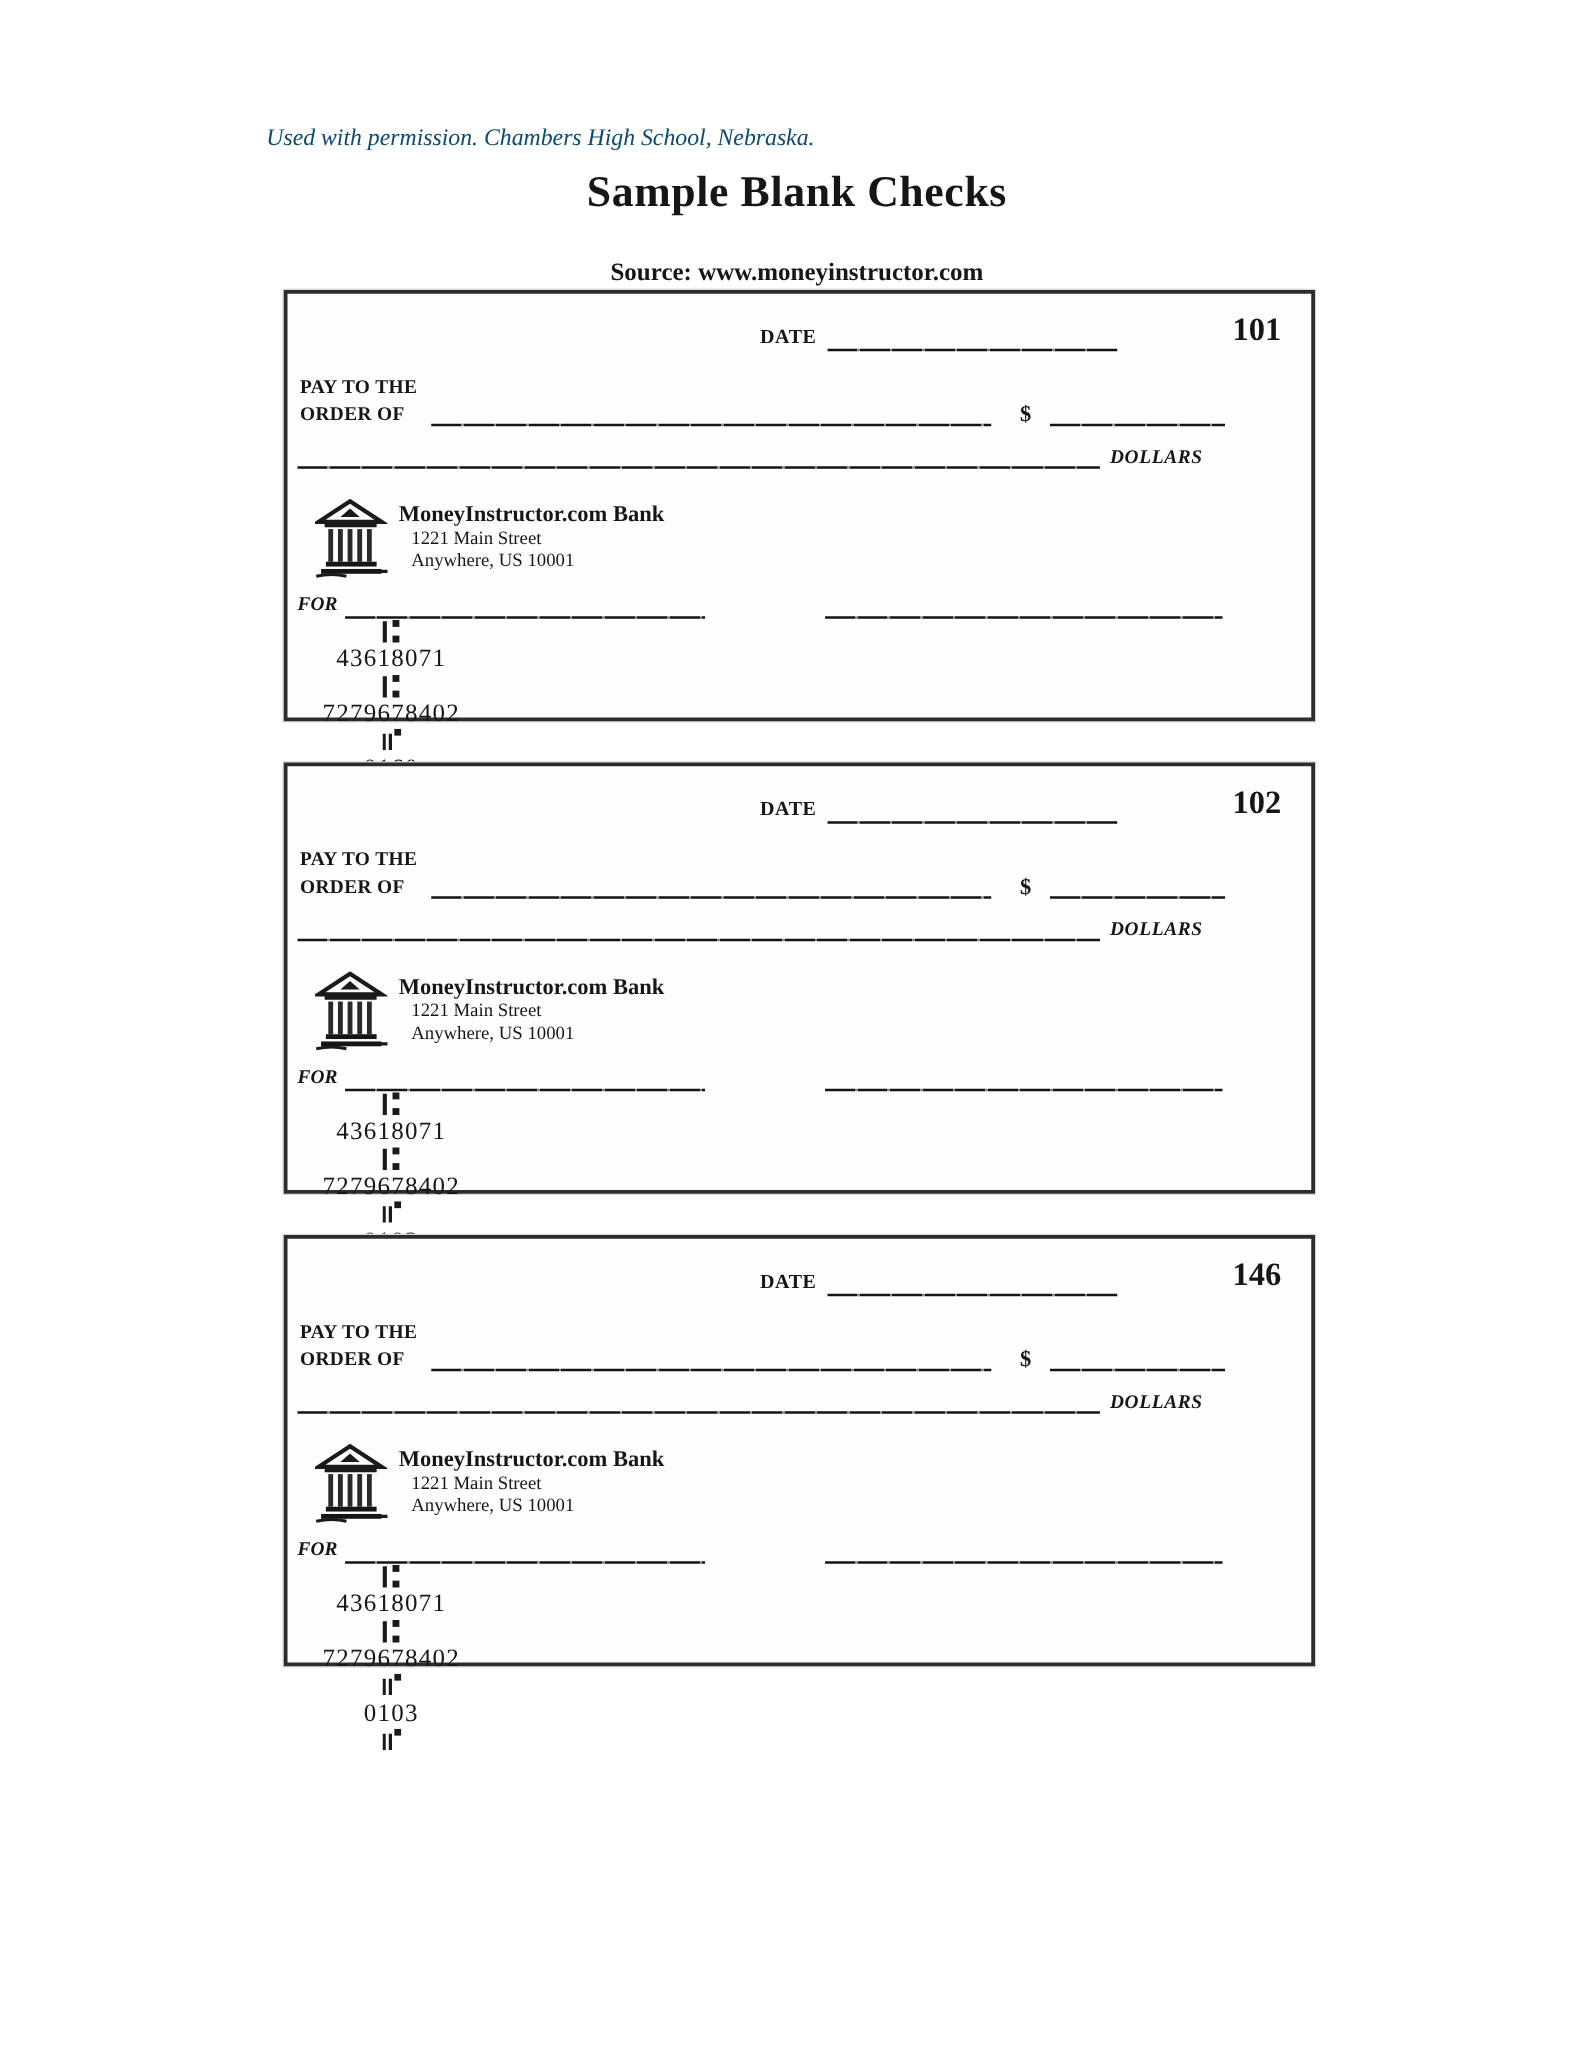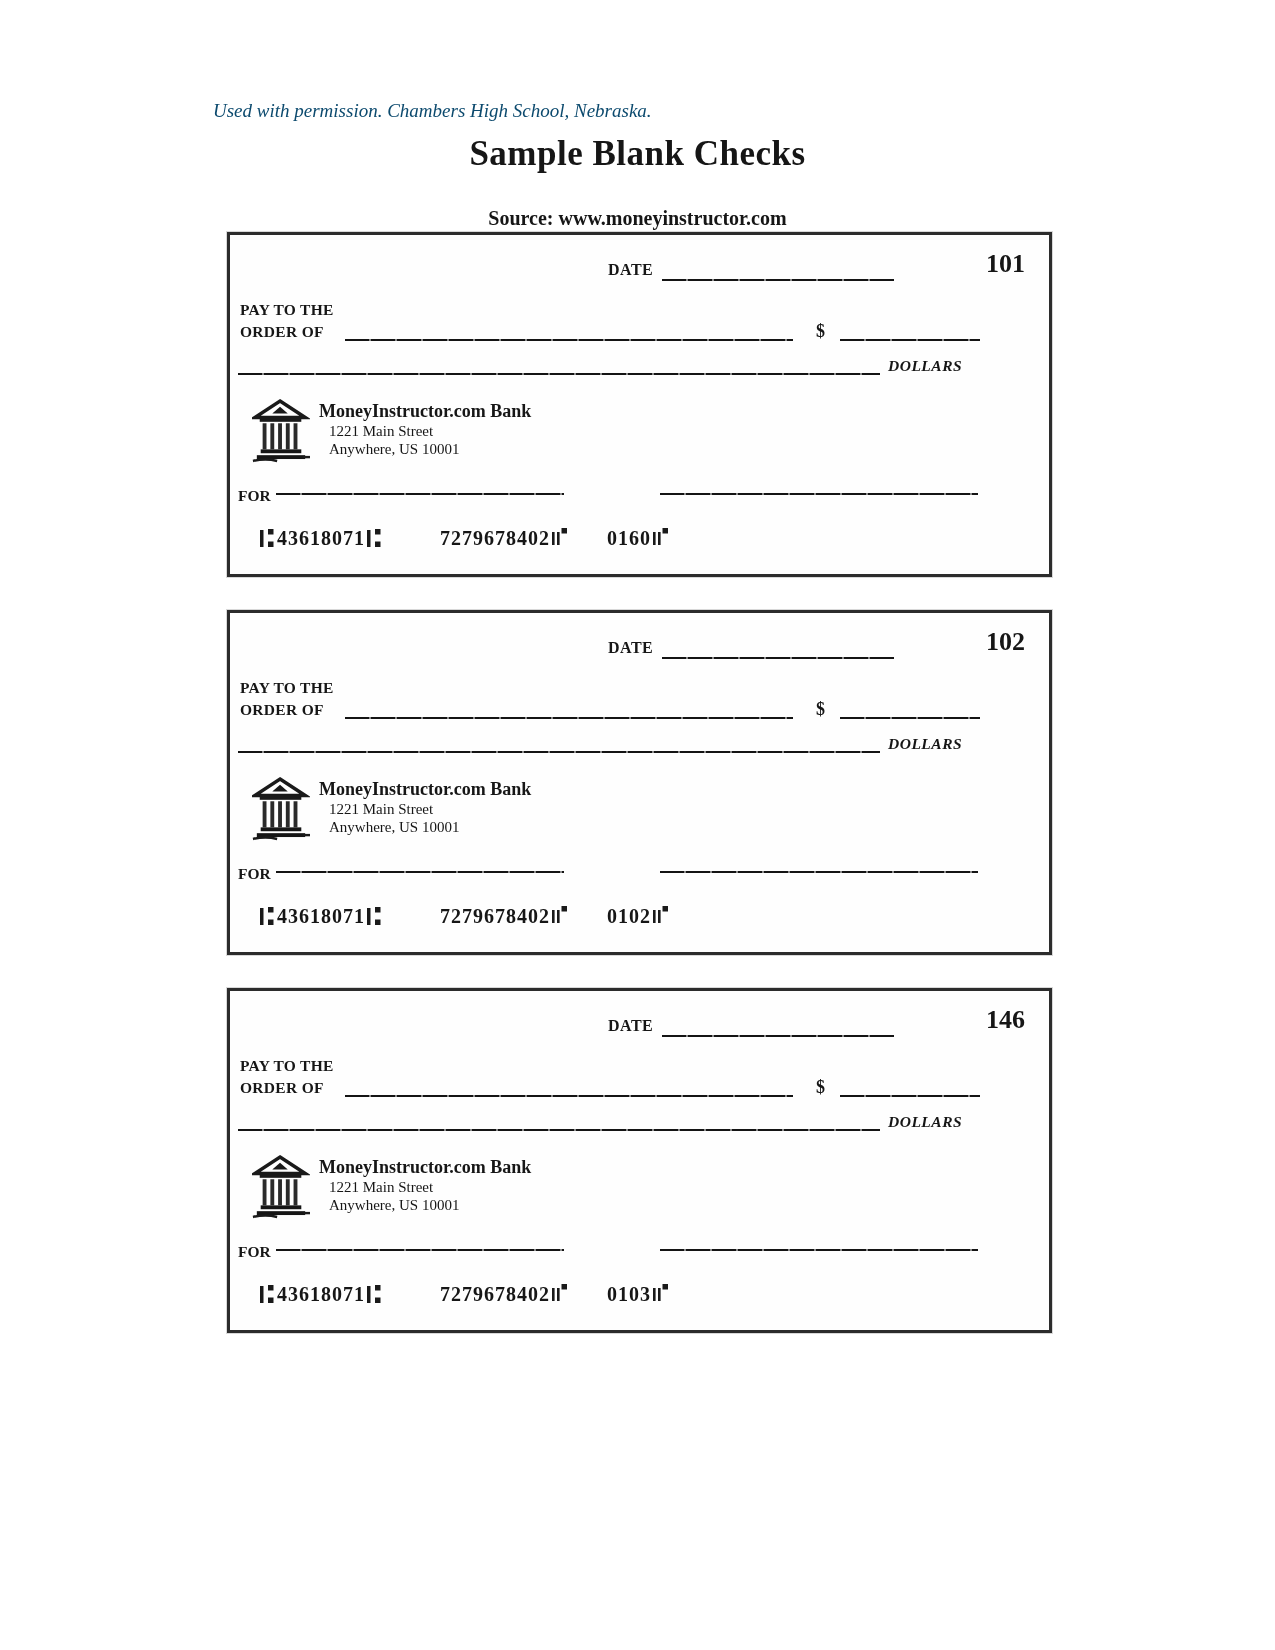--- a/index.html
+++ b/index.html
@@ -42,27 +42,27 @@
   .payee-line { left:115px; top:90px; width:448px; }
   .dollar-sign{ position:absolute; left:586px; top:86px; font-size:18px; font-weight:bold; }
   .amount-line{ left:610px; top:90px; width:140px; }
   .words-line { left:8px;  top:124px; width:642px; }
   .dollars-label { position:absolute; left:658px; top:122px; font-size:15.5px; letter-spacing:0.5px;font-style:italic; }
   .bank-block { position:absolute; left:22px; top:164px; display:flex; }
   .bank-icon  { width:58px; height:64px; flex:0 0 auto; }
   .bank-text  { margin-left:9px; padding-top:2px; }
   .bank-name  { font-size:18px; font-weight:bold; line-height:1.15; }
   .bank-addr  { font-size:15px; line-height:1.25;margin-left:10px; }
-  .for-label  { position:absolute; left:8px; top:252px; font-size:15.5px; }
+  .for-label  { position:absolute; left:8px; top:240px; font-size:15.5px;font-style:italic; }
   .memo-line  { left:46px; top:244px; width:288px; }
   .sig-line   { left:430px; top:244px; width:318px; }
   .micr-row {
-    position:absolute; left:28px; top:292px;
+    position:absolute; left:28px; top:260px;
     display:flex; align-items:center;
-    font-size:20px; font-weight:bold; letter-spacing:1px;
+    font-size:20px; font-weight:normal; letter-spacing:1px;flex-direction:column;
   }
   .micr-sym { width:15px; height:21px; margin:0 2px; flex:0 0 auto; }
   .micr-gap-lg { display:inline-block; width:56px; }
   .micr-gap-md { display:inline-block; width:38px; }
 </style>
 </head>
 <body>
 
 <div class="attribution">Used with permission. Chambers High School, Nebraska.</div>
 <h1 class="doc-title">Sample Blank Checks</h1>

